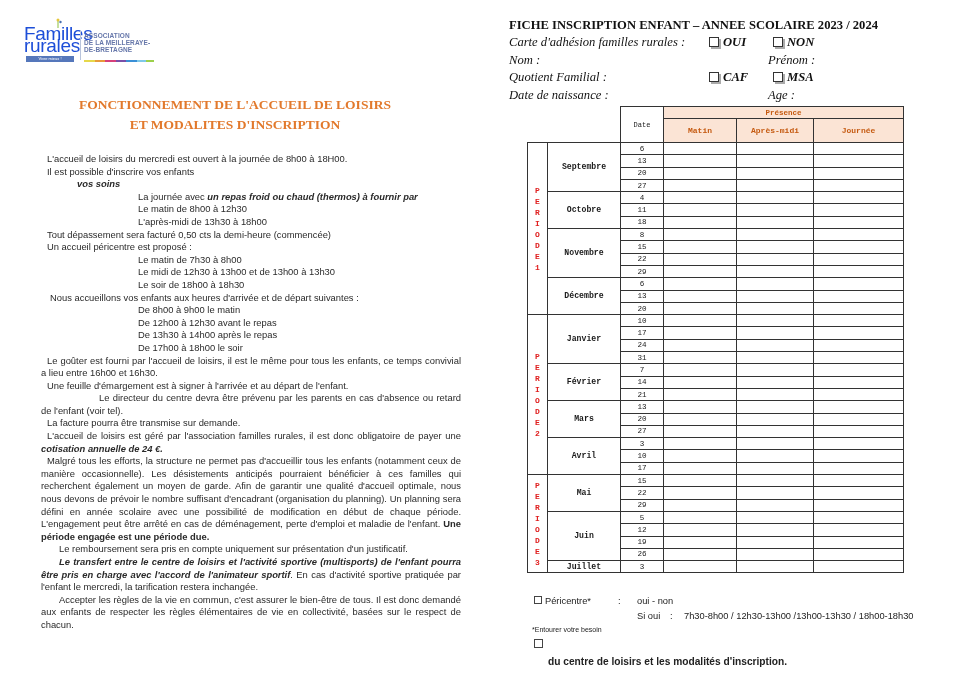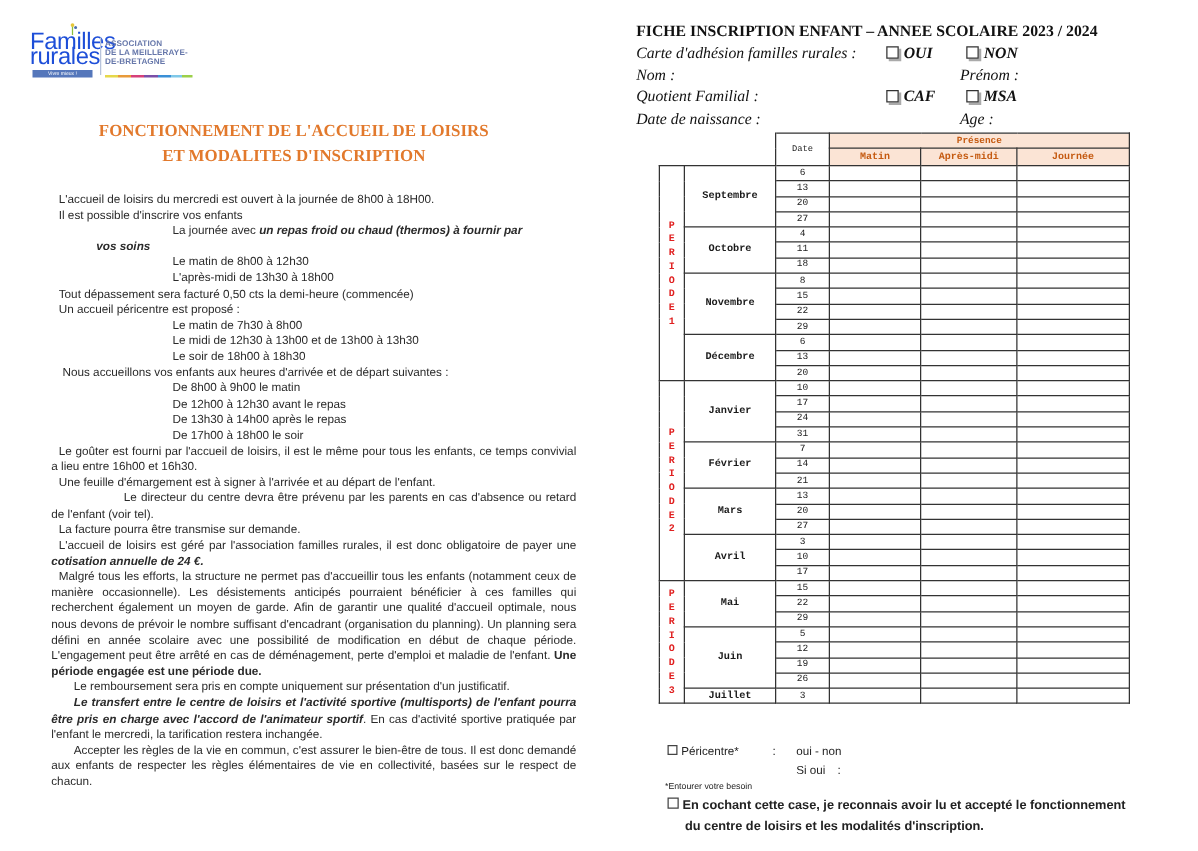--- a/index.html
+++ b/index.html
@@ -36,21 +36,21 @@
   .r-row .lbl2 { position: absolute; left: 259px; }
   .cb { display: inline-block; width: 10px; height: 10px; border: 1px solid #333; box-shadow: 2px 2px 0 #aaa; vertical-align: -1px; margin-right: 4px; background: #fff; }
   .r-opt { position: absolute; font-weight: bold; }
 
   
   .tbl { position: absolute; left: 527px; top: 106px; border-collapse: collapse; font-family: Liberation Mono, monospace; }
   .tbl td { border: 1.2px solid #333; padding: 0; height: 12.3px; font-size: 7.6px; line-height: 10px; text-align: center; color: #222; }
   .tbl .blank { border: none; }
   .tbl .hd-date { width: 43px; font-size: 7px; }
   .tbl .hd-pres { background: #fbe4d5; color: #c55a11; font-weight: bold; font-size: 7.5px; height: 12px; }
-  .tbl .hd-sub { background: #fbe4d5; color: #c55a11; font-weight: bold; font-size: 8px; height: 14px; }
+  .tbl .hd-sub { background: #fbe4d5; color: #c55a11; font-weight: bold; font-size: 8px; height: 24px; }
   .tbl .per { width: 20px; color: #e02020; font-weight: bold; font-size: 8px; line-height: 11px; vertical-align: middle; }
   .tbl .per span { display: block; }
   .tbl .month { width: 73px; font-weight: bold; font-size: 8.2px; color: #1a1a1a; }
   .tbl .date { width: 43px; }
   .tbl .c1 { width: 73px; }
   .tbl .c2 { width: 77px; }
   .tbl .c3 { width: 90px; }
 
   .r-foot { position: absolute; left: 534px; top: 594px; font-size: 9.3px; color: #222; font-family: "Liberation Sans", sans-serif; }
   .r-foot .line { position: relative; height: 15px; line-height: 15px; white-space: nowrap; }
@@ -83,22 +83,22 @@
 </div>
 
 <div class="left-title">
   <div>FONCTIONNEMENT DE L'ACCUEIL DE LOISIRS</div>
   <div>ET MODALITES D'INSCRIPTION</div>
 </div>
 
 <div class="left-body">
   <div class="ln">L'accueil de loisirs du mercredi est ouvert à la journée de 8h00 à 18H00.</div>
   <div class="ln">Il est possible d'inscrire vos enfants</div>
+  <div class="ln in2 bi">vos soins</div>
   <div class="ln in1"><span>La journée avec </span><span class="bi">un repas froid ou chaud (thermos) à fournir par</span></div>
-  <div class="ln in2 bi">vos soins</div>
   <div class="ln in1">Le matin de 8h00 à 12h30</div>
   <div class="ln in1">L'après-midi de 13h30 à 18h00</div>
   <div class="ln">Tout dépassement sera facturé 0,50 cts la demi-heure (commencée)</div>
   <div class="ln">Un accueil péricentre est proposé :</div>
   <div class="ln in1">Le matin de 7h30 à 8h00</div>
   <div class="ln in1">Le midi de 12h30 à 13h00 et de 13h00 à 13h30</div>
   <div class="ln in1">Le soir de 18h00 à 18h30</div>
   <div class="ln" style="padding-left:3px">Nous accueillons vos enfants aux heures d'arrivée et de départ suivantes :</div>
   <div class="ln in1">De 8h00 à 9h00 le matin</div>
   <div class="ln in1">De 12h00 à 12h30 avant le repas</div>
@@ -405,19 +405,20 @@
 
 <div class="r-foot">
   <div class="line">
     <span class="sq"></span><span>Péricentre*</span>
     <span style="position:absolute;left:84px">:</span>
     <span style="position:absolute;left:103px">oui -   non</span>
   </div>
   <div class="line">
     <span style="position:absolute;left:103px">Si oui</span>
     <span style="position:absolute;left:136px">:</span>
+    <span style="position:absolute;left:150px">7h30-8h00 / 12h30-13h00 /13h00-13h30 / 18h00-18h30</span>
   </div>
   <div class="line note">*Entourer votre besoin</div>
   <div class="line accept">
-    <span class="sq" style="width:9px;height:9px"></span><span>En cochant cette case, je reconnais avoir lu et accepté le fonctionnement</span>
+    <span class="sq" style="width:9px;height:9px"></span>
   </div>
   <div class="line accept accept2">du centre de loisirs et les modalités d'inscription.</div>
 </div>
 
 </body></html>

